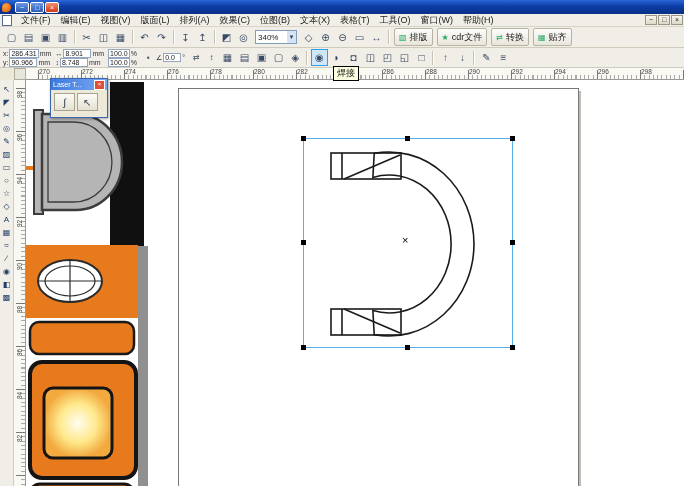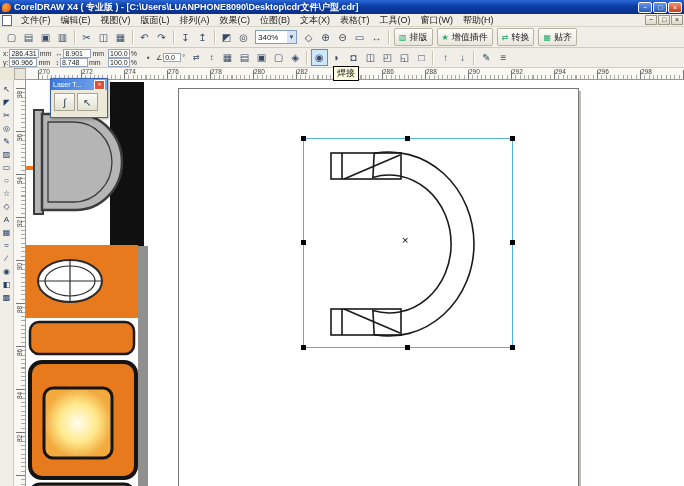--- a/index.html
+++ b/index.html
@@ -116,21 +116,20 @@
 
   
   .tooltip{position:absolute;left:333px;top:66px;background:#ffffe1;border:1px solid #000;
     font-size:9px;padding:0 3px;z-index:50;line-height:13px;white-space:nowrap;}
 </style>
 </head>
 <body>
 
 <div class="title-bar">
   <span class="app-icon"></span>
-  <span class="title-text">CorelDRAW X4 ( 专业版 ) - [C:\Users\LUANPHONE8090\Desktop\cdr文件\户型.cdr]</span>
   <span class="win-btn">−</span>
   <span class="win-btn">□</span>
   <span class="win-btn close">×</span>
 </div>
 
 <div class="menu-bar">
   <span class="mdi-doc-icon"></span>
   <span class="menu-item">文件(F)</span>
     <span class="menu-item">编辑(E)</span>
     <span class="menu-item">视图(V)</span>
@@ -176,21 +175,21 @@
     <span class="tb-icon">⊖</span>
     <span class="tb-icon">▭</span>
     <span class="tb-icon">↔</span>
     <span class="tb-icon sep"></span>
   <span class="tb-button">
       <span class="bicon">▧</span>
       <span>排版</span>
     </span>
     <span class="tb-button">
       <span class="bicon">★</span>
-      <span>增值插件</span>
+      <span>cdr文件</span>
     </span>
     <span class="tb-button">
       <span class="bicon">⇄</span>
       <span>转换</span>
     </span>
     <span class="tb-button">
       <span class="bicon">▦</span>
       <span>贴齐</span>
     </span>
 </div>

